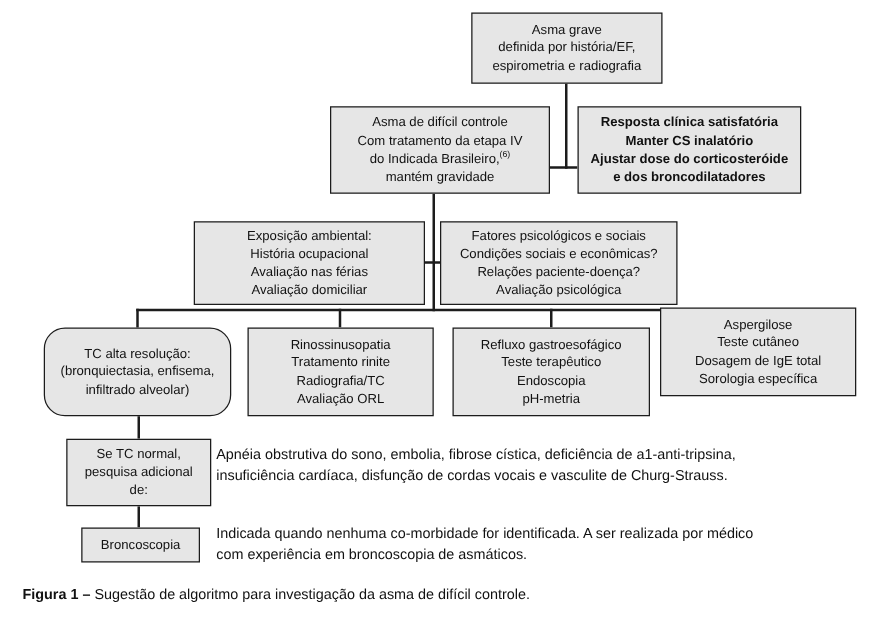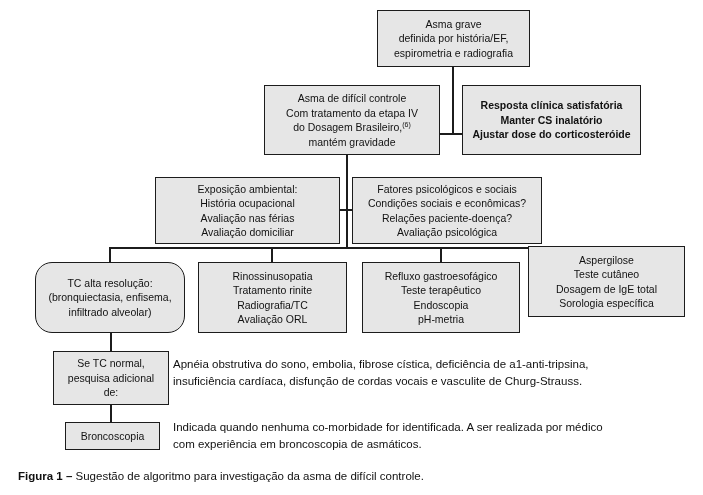--- a/index.html
+++ b/index.html
@@ -41,28 +41,29 @@
 
   <div class="node" style="left:377px;top:10px;width:153px;height:57px;">
     <div class="nl">Asma grave</div>
     <div class="nl">definida por história/EF,</div>
     <div class="nl">espirometria e radiografia</div>
   </div>
 
   <div class="node" style="left:264px;top:85px;width:176px;height:70px;">
     <div class="nl">Asma de difícil controle</div>
     <div class="nl">Com tratamento da etapa IV</div>
-    <div class="nl"><span>do Dosagem Brasileiro,</span><sup>(6)</sup></div>
+    <div class="nl"><span>do Indicada Brasileiro,</span><sup>(6)</sup></div>
     <div class="nl">mantém gravidade</div>
   </div>
 
   <div class="node" style="left:462px;top:85px;width:179px;height:70px;font-weight:bold;">
     <div class="nl">Resposta clínica satisfatória</div>
     <div class="nl">Manter CS inalatório</div>
     <div class="nl">Ajustar dose do corticosteróide</div>
+    <div class="nl">e dos broncodilatadores</div>
   </div>
 
   <div class="node" style="left:155px;top:177px;width:185px;height:67px;">
     <div class="nl">Exposição ambiental:</div>
     <div class="nl">História ocupacional</div>
     <div class="nl">Avaliação nas férias</div>
     <div class="nl">Avaliação domiciliar</div>
   </div>
 
   <div class="node" style="left:352px;top:177px;width:190px;height:67px;">

